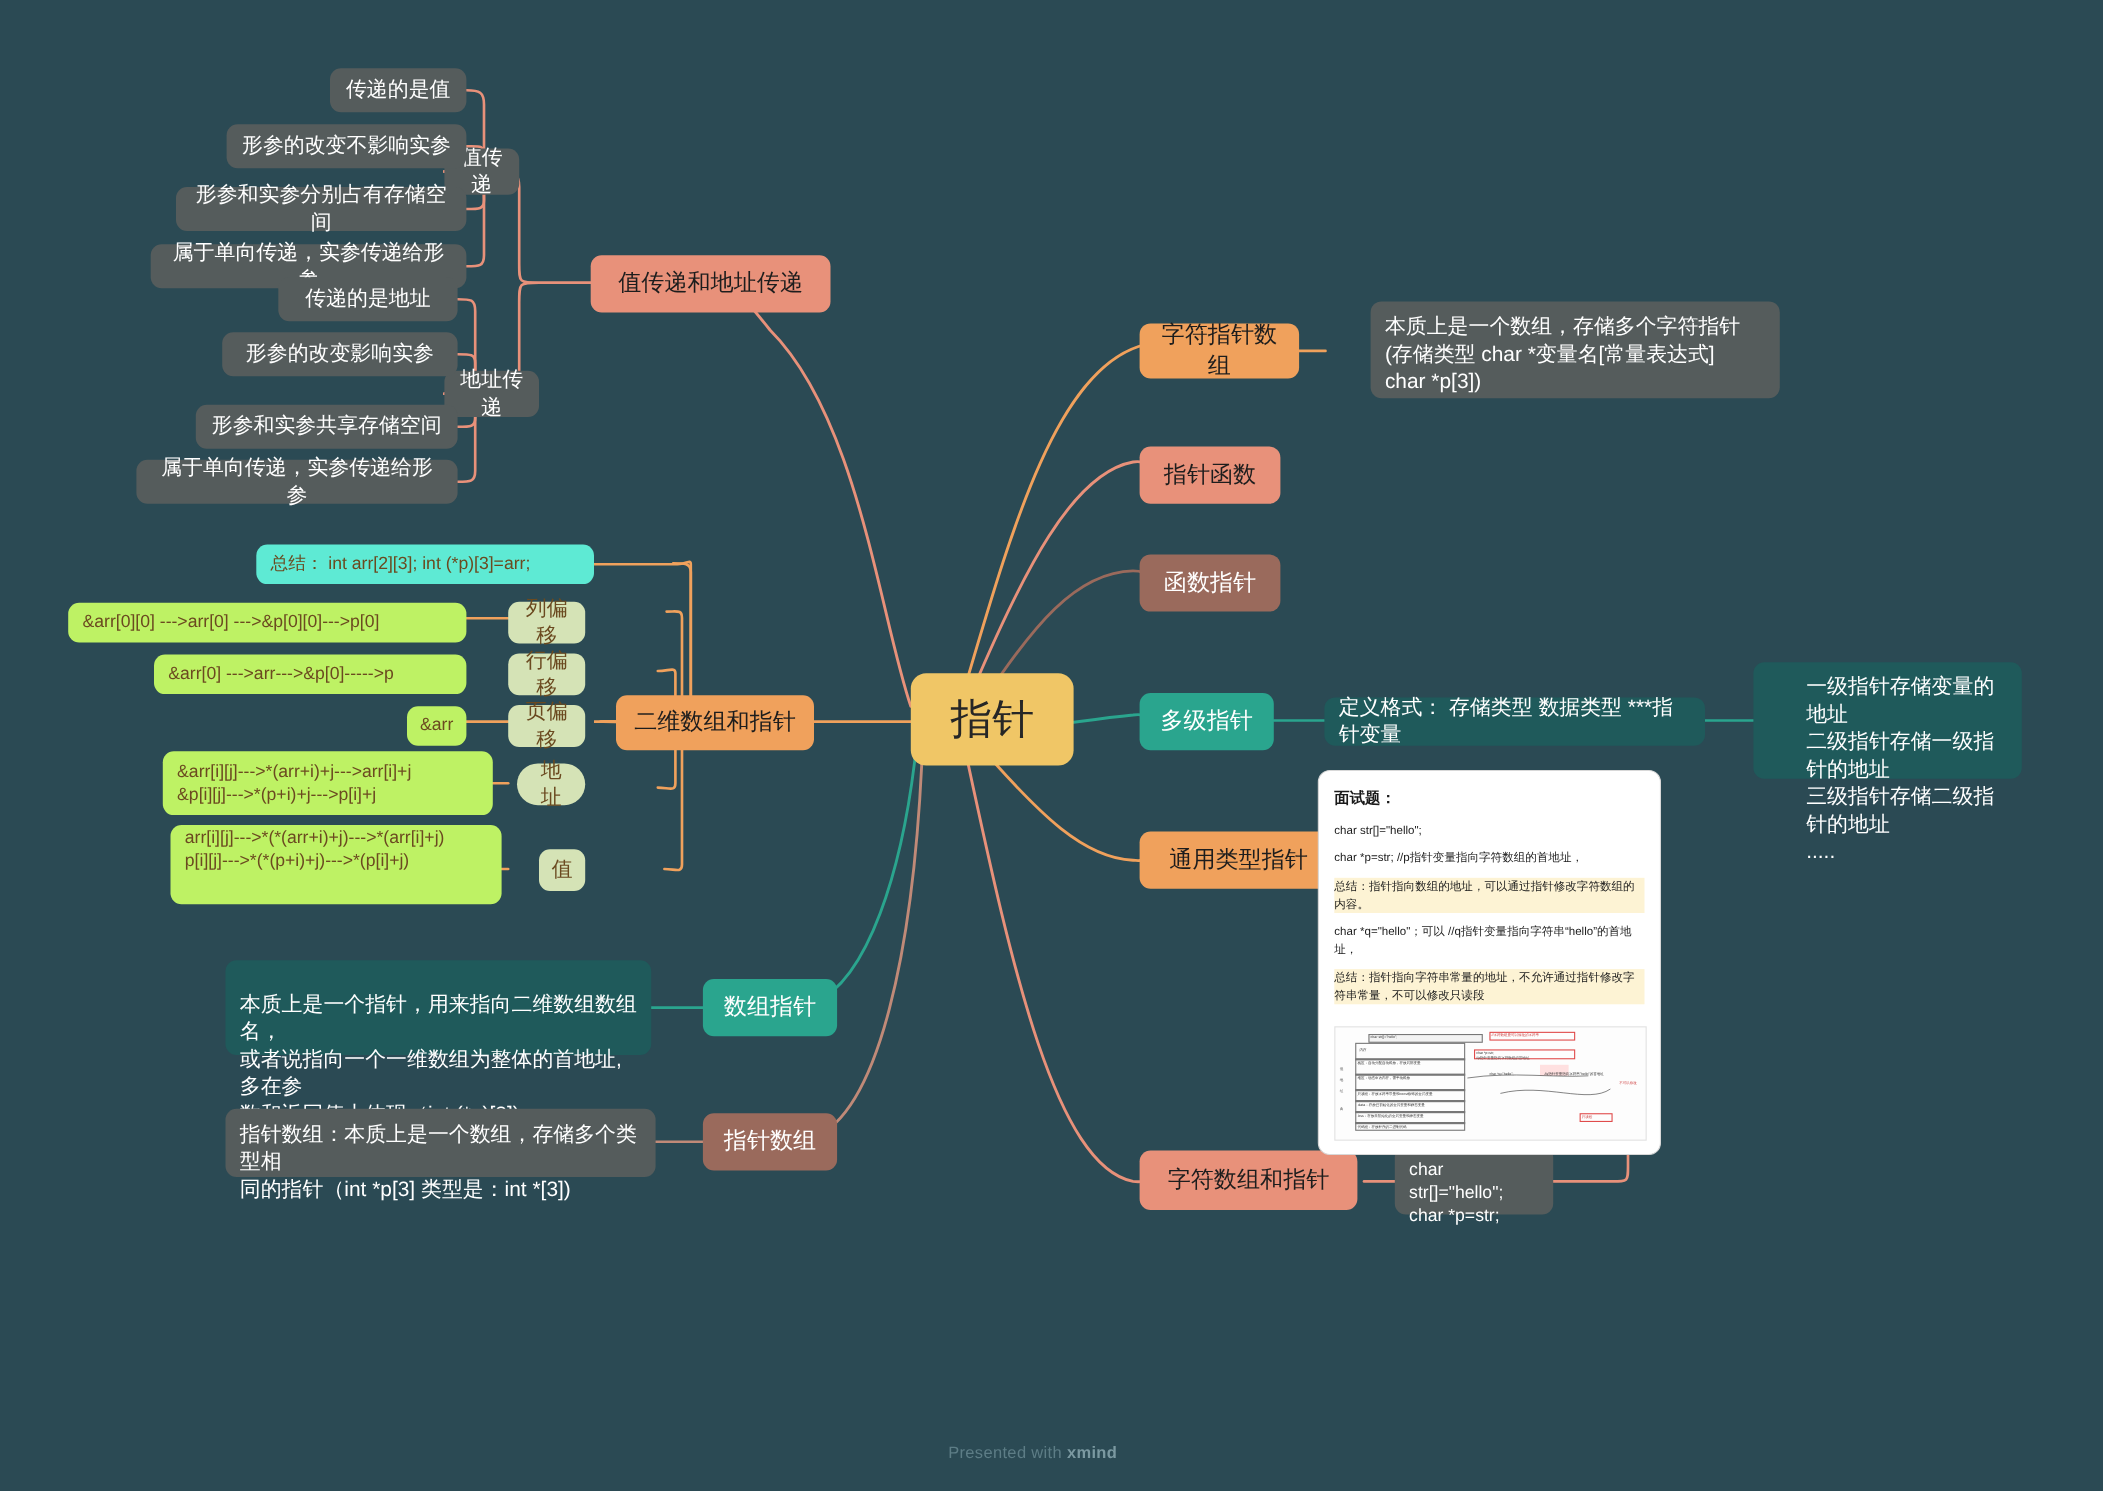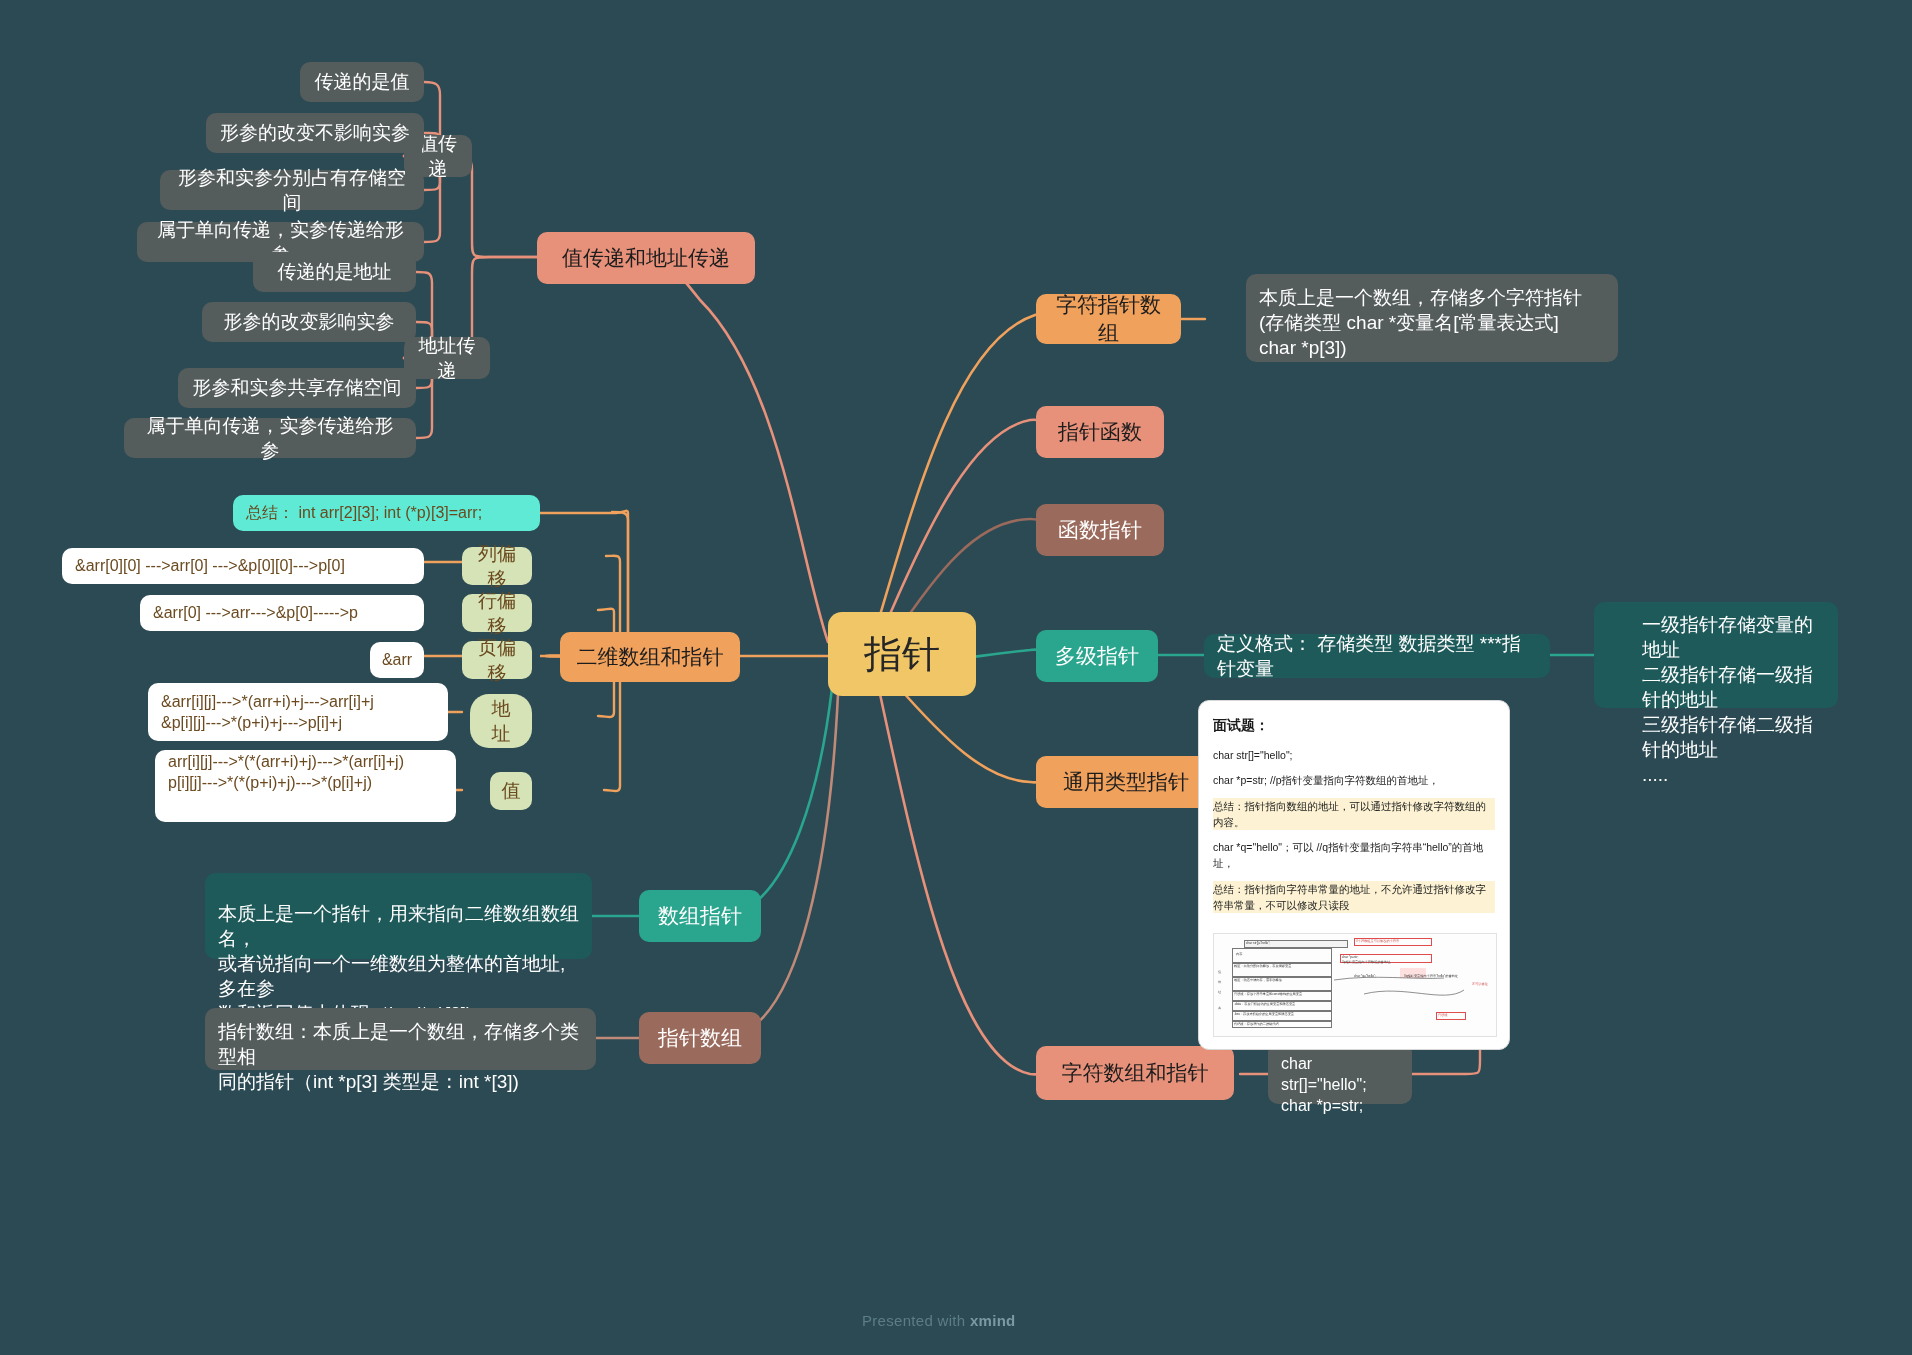--- a/index.html
+++ b/index.html
@@ -15,21 +15,21 @@
     position:absolute; border-radius:10px; display:flex; align-items:center;
     line-height:1.32; white-space:pre-line;
   }
   
   .gray      { background:#555c5c; color:#ffffff; }
   .salmon    { background:#e8917a; color:#1d1d1d; }
   .orange    { background:#f0a15c; color:#1d1d1d; }
   .brown     { background:#9a6a5c; color:#ffffff; }
   .teal      { background:#2aa58e; color:#ffffff; }
   .tealnote  { background:#1f5a5b; color:#ffffff; }
-  .grn       { background:#ffffff; color:#6b4a20; }
+  .grn       { background:#bef264; color:#6b4a20; }
   .grnpale   { background:#d5e3b6; color:#6b4a20; }
   .cream     { background:#5eead4; color:#6b4a20; }
   .root {
     background:#f0c666; color:#262626; border-radius:14px;
     font-size:38px; justify-content:center;
   }
   .cn { font-size:19px; }
   .cn-big { font-size:21px; }
   .mono { font-family:"Liberation Sans","DejaVu Sans",sans-serif; font-size:16px; }
   .center { justify-content:center; text-align:center; }
@@ -147,21 +147,21 @@
   <div class="node gray padded cn center" style="left:178px; top:368px; width:238px; height:40px;">形参和实参共享存储空间</div>
   <div class="node gray padded cn center" style="left:124px; top:418px; width:292px; height:40px;">属于单向传递，实参传递给形参</div>
 
   <div class="node orange padded cn-big center" style="left:560px; top:632px; width:180px; height:50px;">二维数组和指针</div>
 
   <div class="node cream leftpad mono" style="left:233px; top:495px; width:307px; height:36px;">总结：  int arr[2][3]; int (*p)[3]=arr;</div>
 
   <div class="node grnpale padded cn center" style="left:462px; top:547px; width:70px; height:38px;">列偏移</div>
   <div class="node grnpale padded cn center" style="left:462px; top:594px; width:70px; height:38px;">行偏移</div>
   <div class="node grnpale padded cn center" style="left:462px; top:641px; width:70px; height:38px;">页偏移</div>
-  <div class="node grnpale padded cn center" style="left:470px; top:694px; width:62px; height:54px;border-radius:19px;">地址</div>
+  <div class="node grnpale padded cn center" style="left:470px; top:694px; width:62px; height:38px;border-radius:19px;">地址</div>
   <div class="node grnpale padded cn center" style="left:490px; top:772px; width:42px; height:38px;">值</div>
 
   <div class="node grn leftpad mono" style="left:62px; top:548px; width:362px; height:36px;">&amp;arr[0][0]  ---&gt;arr[0] ---&gt;&amp;p[0][0]---&gt;p[0]</div>
   <div class="node grn leftpad mono" style="left:140px; top:595px; width:284px; height:36px;">&amp;arr[0] ---&gt;arr---&gt;&amp;p[0]-----&gt;p</div>
   <div class="node grn leftpad mono center" style="left:370px; top:642px; width:54px; height:36px;">&amp;arr</div>
   <div class="node grn leftpad mono" style="left:148px; top:683px; width:300px; height:58px;">&amp;arr[i][j]---&gt;*(arr+i)+j---&gt;arr[i]+j
         &amp;p[i][j]---&gt;*(p+i)+j---&gt;p[i]+j</div>
   <div class="node grn leftpad mono" style="left:155px; top:750px; width:301px; height:72px; align-items:flex-start; padding-top:1px;">arr[i][j]---&gt;*(*(arr+i)+j)---&gt;*(arr[i]+j)
 p[i][j]---&gt;*(*(p+i)+j)---&gt;*(p[i]+j)</div>
 

